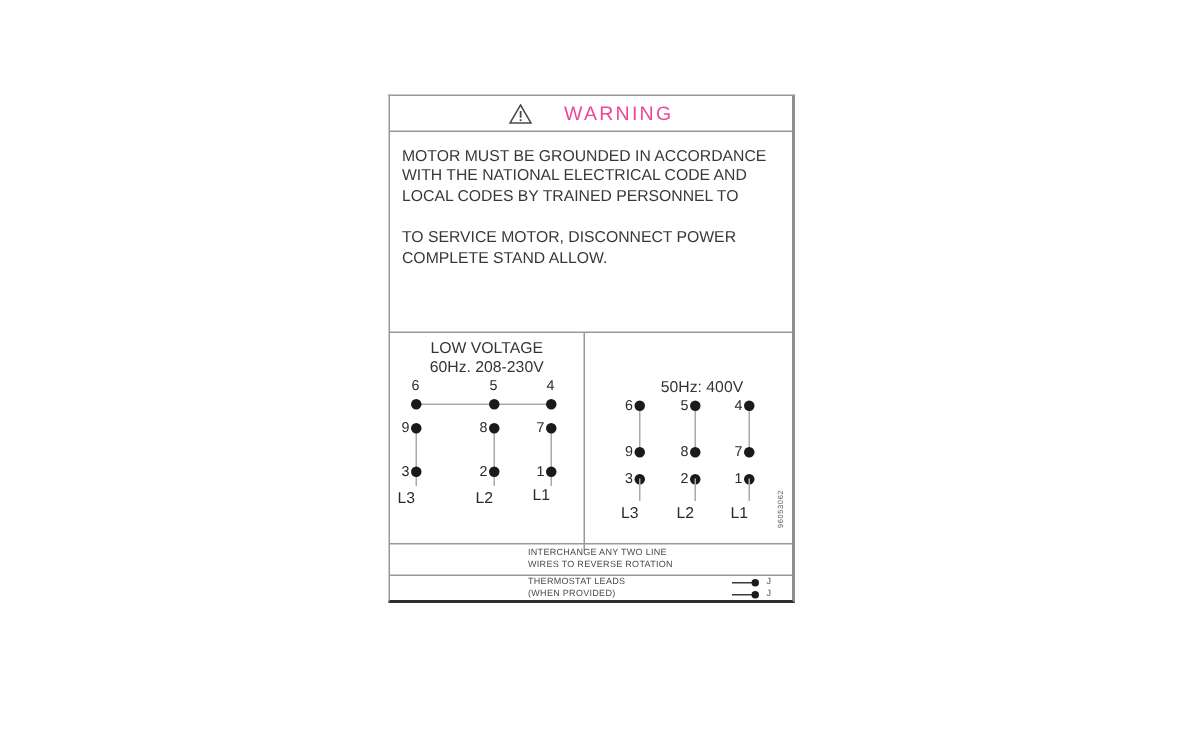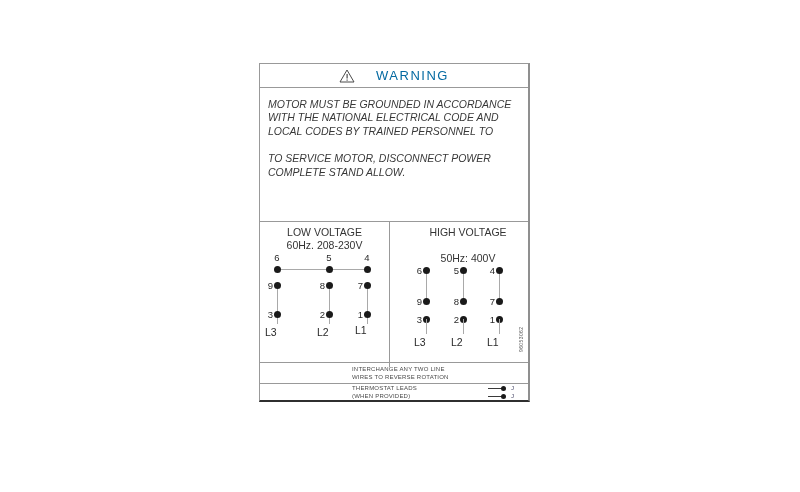--- a/index.html
+++ b/index.html
@@ -15,28 +15,28 @@
 
   .label-box{position:absolute;left:259px;top:63px;width:271px;height:339px;
     border:1px solid var(--border_gray);
     border-right:2px solid #8f8f8f;
     border-bottom:2px solid #2f2f2f;background:#ffffff;}
 
   
   .hdr{position:absolute;left:0;top:0;width:268px;height:24px;
     border-bottom:1px solid var(--border_gray);
     display:flex;align-items:center;justify-content:center;gap:21px;}
-  .hdr .wtitle{font-size:13px;letter-spacing:1.5px;color:#0369a1;}
+  .hdr .wtitle{font-size:13px;letter-spacing:1.5px;color:#ec4899;}
   .tri{display:block;}
 
   
   .notice{position:absolute;left:0;top:24px;width:268px;height:134px;
     border-bottom:1px solid var(--border_gray);
     padding:10px 6px 0 8px;font-size:10.5px;line-height:13.4px;color:#383838;}
-  .notice .para{margin-bottom:14px;font-style:italic;}
+  .notice .para{margin-bottom:14px;}
 
   
   .diagrams{position:absolute;left:0;top:158px;width:268px;height:141px;
     border-bottom:1px solid var(--border_gray);}
   .vdivider{position:absolute;left:129px;top:0;width:1px;height:141px;background:var(--border_gray);}
   .cell{position:absolute;top:0;height:141px;}
   .cell.low{left:0;width:129px;}
   .cell.high{left:130px;width:138px;}
   .dtitle,.dsub{position:absolute;width:100%;text-align:center;font-size:10.5px;color:#343434;}
   .cell.high .dtitle,.cell.high .dsub{transform:translateX(9px);}
@@ -122,21 +122,20 @@
         <div class="dot" style="left:14px;top:89px"></div>
         <div class="dot" style="left:66px;top:89px"></div>
         <div class="dot" style="left:104px;top:89px"></div>
 
         <div class="phase" style="left:5px;top:104px">L3</div>
         <div class="phase" style="left:57px;top:104px">L2</div>
         <div class="phase" style="left:95px;top:102px">L1</div>
       </div>
 
       <div class="cell high">
-        <div class="dtitle" style="top:4px">HIGH VOLTAGE</div>
         <div class="dsub" style="top:30px">50Hz: 400V</div>
 
         <div class="vline" style="left:36px;top:48px;height:31px"></div>
         <div class="vline" style="left:73px;top:48px;height:31px"></div>
         <div class="vline" style="left:109px;top:48px;height:31px"></div>
 
         <div class="tnum rightal" style="left:13px;top:43px">6</div>
         <div class="tnum rightal" style="left:50px;top:43px">5</div>
         <div class="tnum rightal" style="left:86px;top:43px">4</div>
         <div class="dot" style="left:33px;top:45px"></div>

